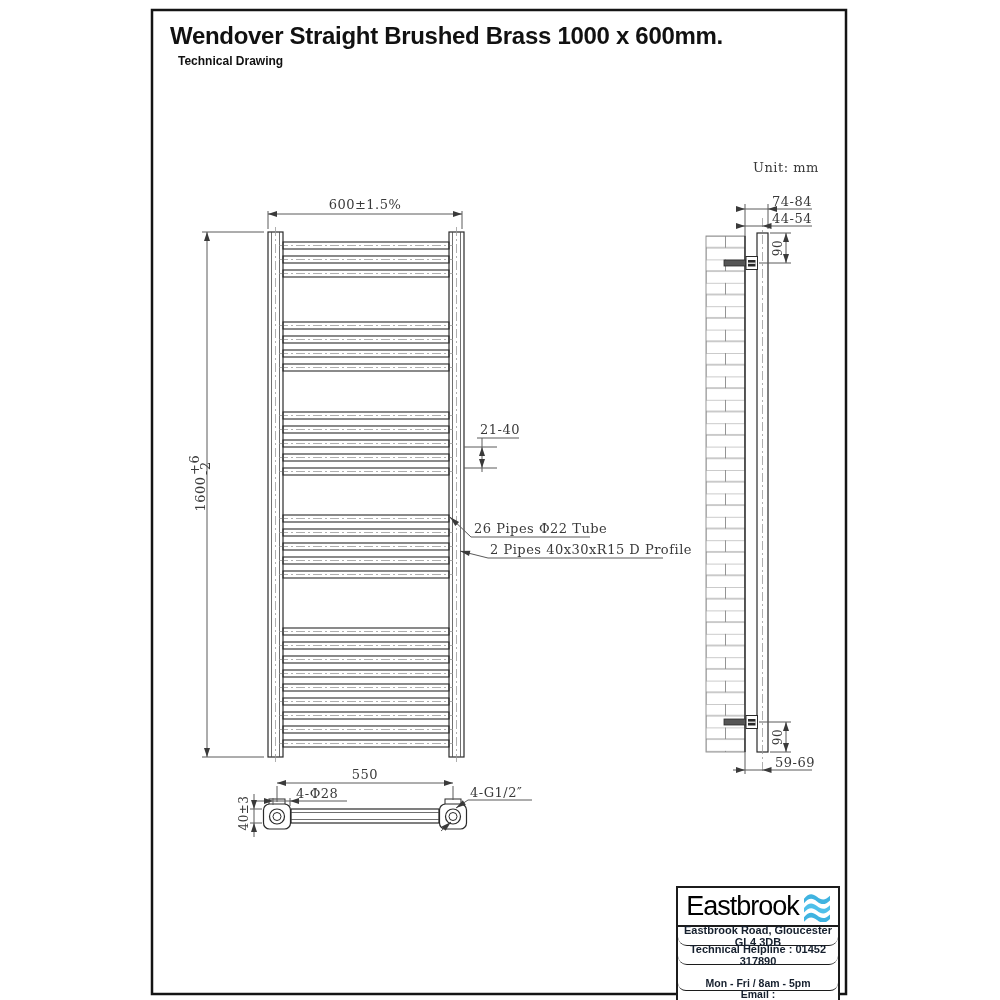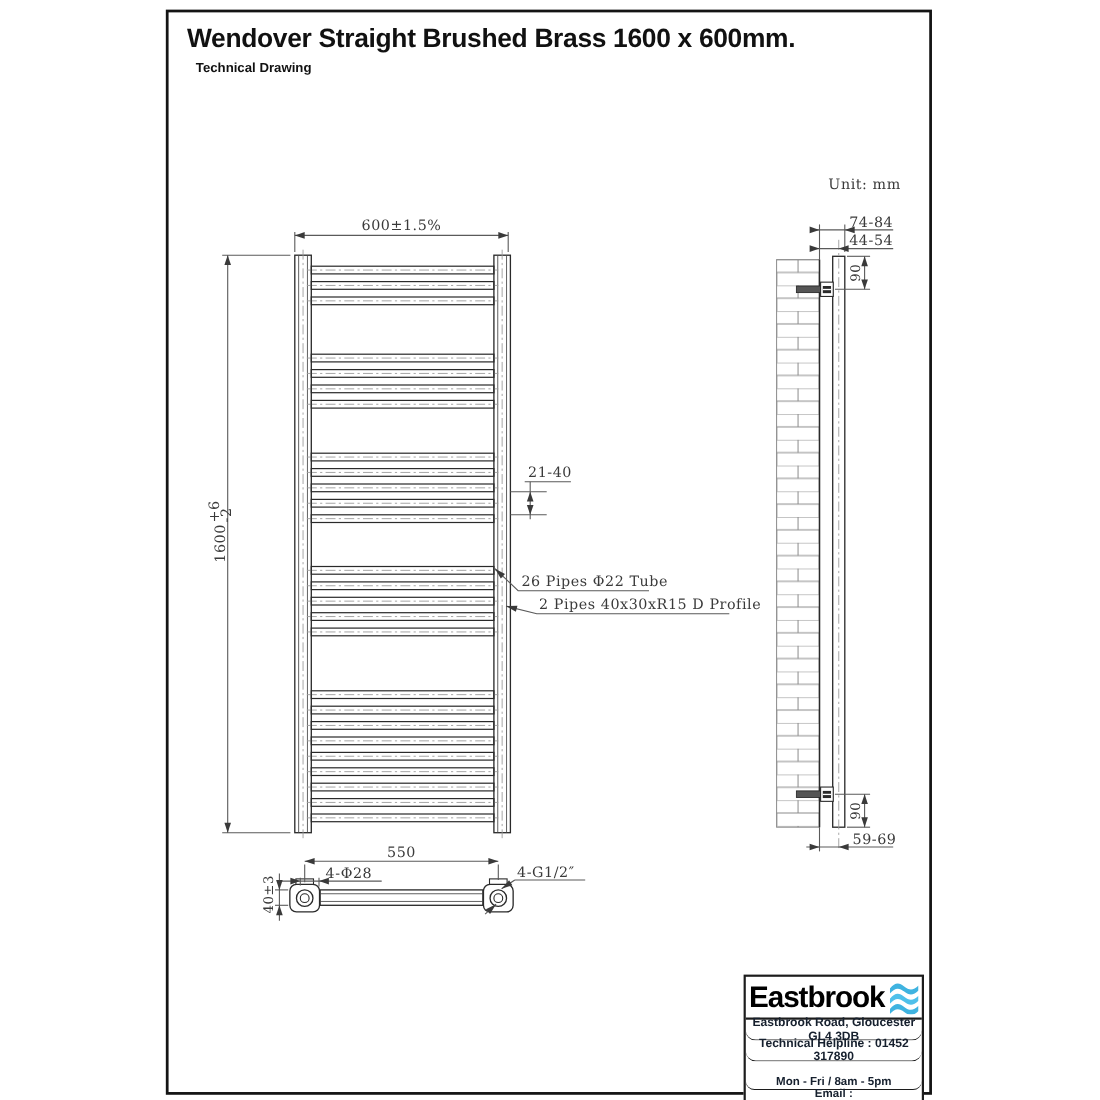--- a/index.html
+++ b/index.html
@@ -10,21 +10,21 @@
   .thin{stroke:#5a5a5a;stroke-width:1;fill:none;}
   .obj{stroke:#2a2a2a;stroke-width:1.2;fill:#ffffff;}
   .objthin{stroke:#4a4a4a;stroke-width:0.8;fill:none;}
   .cline{stroke:#9a9a9a;stroke-width:0.8;fill:none;stroke-dasharray:9 3 2 3;}
   .arrow{fill:#3a3a3a;stroke:none;}
   #title-block{position:absolute;left:170px;top:22px;color:#111;}
   #title-block h1{margin:0;font-size:24px;line-height:28px;font-weight:bold;letter-spacing:-0.3px;}
   #title-block h2{margin:2px 0 0 8px;font-size:12px;line-height:18px;font-weight:bold;}
   #brand-box{position:absolute;left:676px;top:886px;width:160px;border:2px solid #1c1c1c;background:#fff;}
   #brand-box .logo-row{display:flex;align-items:center;justify-content:center;gap:5px;height:37px;border-bottom:2px solid #1c1c1c;}
-  #brand-box .brand-text{font-size:27px;font-weight:bold;letter-spacing:-1px;}
+  #brand-box .brand-text{font-size:27px;font-weight:normal;letter-spacing:-1px;}
   #brand-box .info-row{display:flex;align-items:center;justify-content:center;text-align:center;font-weight:bold;color:#16202e;border-bottom:1.5px solid #1c1c1c;padding:1px 2px;border-radius:9px;}
   #brand-box .info-row.last{border-bottom:none;}
   #brand-box .r1,#brand-box .r2{font-size:11px;height:16px;}
   #brand-box .r3{font-size:10.5px;height:13px;margin-top:10px;}
   #brand-box .r4{font-size:10.5px;height:15px;}
 </style>
 </head>
 <body>
 
 <div id="page">
@@ -282,21 +282,21 @@
       <line class="thin" x1="468" y1="800" x2="456" y2="808"></line>
       <path class="arrow" d="M456,808 L462.8,800.2 L465.8,804.8 z"></path>
       <line class="thin" x1="441" y1="831" x2="451" y2="822"></line>
       <path class="arrow" d="M451,822 L445.5,830.8 L441.7,826.6 z"></path>
       <text class="dim" x="470" y="797">4-G1/2″</text>
     </g>
   </g>
 </svg>
 
 <div id="title-block">
-  <h1>Wendover Straight Brushed Brass 1600 x 600mm.</h1>
+  <h1>Wendover Straight Brushed Brass 1000 x 600mm.</h1>
   <h2>Technical Drawing</h2>
 </div>
 
 <div id="brand-box">
   <div class="logo-row">
     <span class="brand-text">Eastbrook</span>
     <svg width="26" height="30" viewBox="0 0 28 32">
       <path d="M0 7 C5 1,9 1,14 5 C19 9,23 9,28 4 L28 9 C23 14,19 14,14 10 C9 6,5 6,0 12 Z" fill="#3fb3e0"></path>
       <path d="M0 17 C5 11,9 11,14 15 C19 19,23 19,28 14 L28 19 C23 24,19 24,14 20 C9 16,5 16,0 22 Z" fill="#4fc0ea"></path>
       <path d="M0 27 C5 21,9 21,14 25 C19 29,23 29,28 24 L28 29 C23 34,19 34,14 30 C9 26,5 26,0 32 Z" fill="#3fb3e0"></path>

